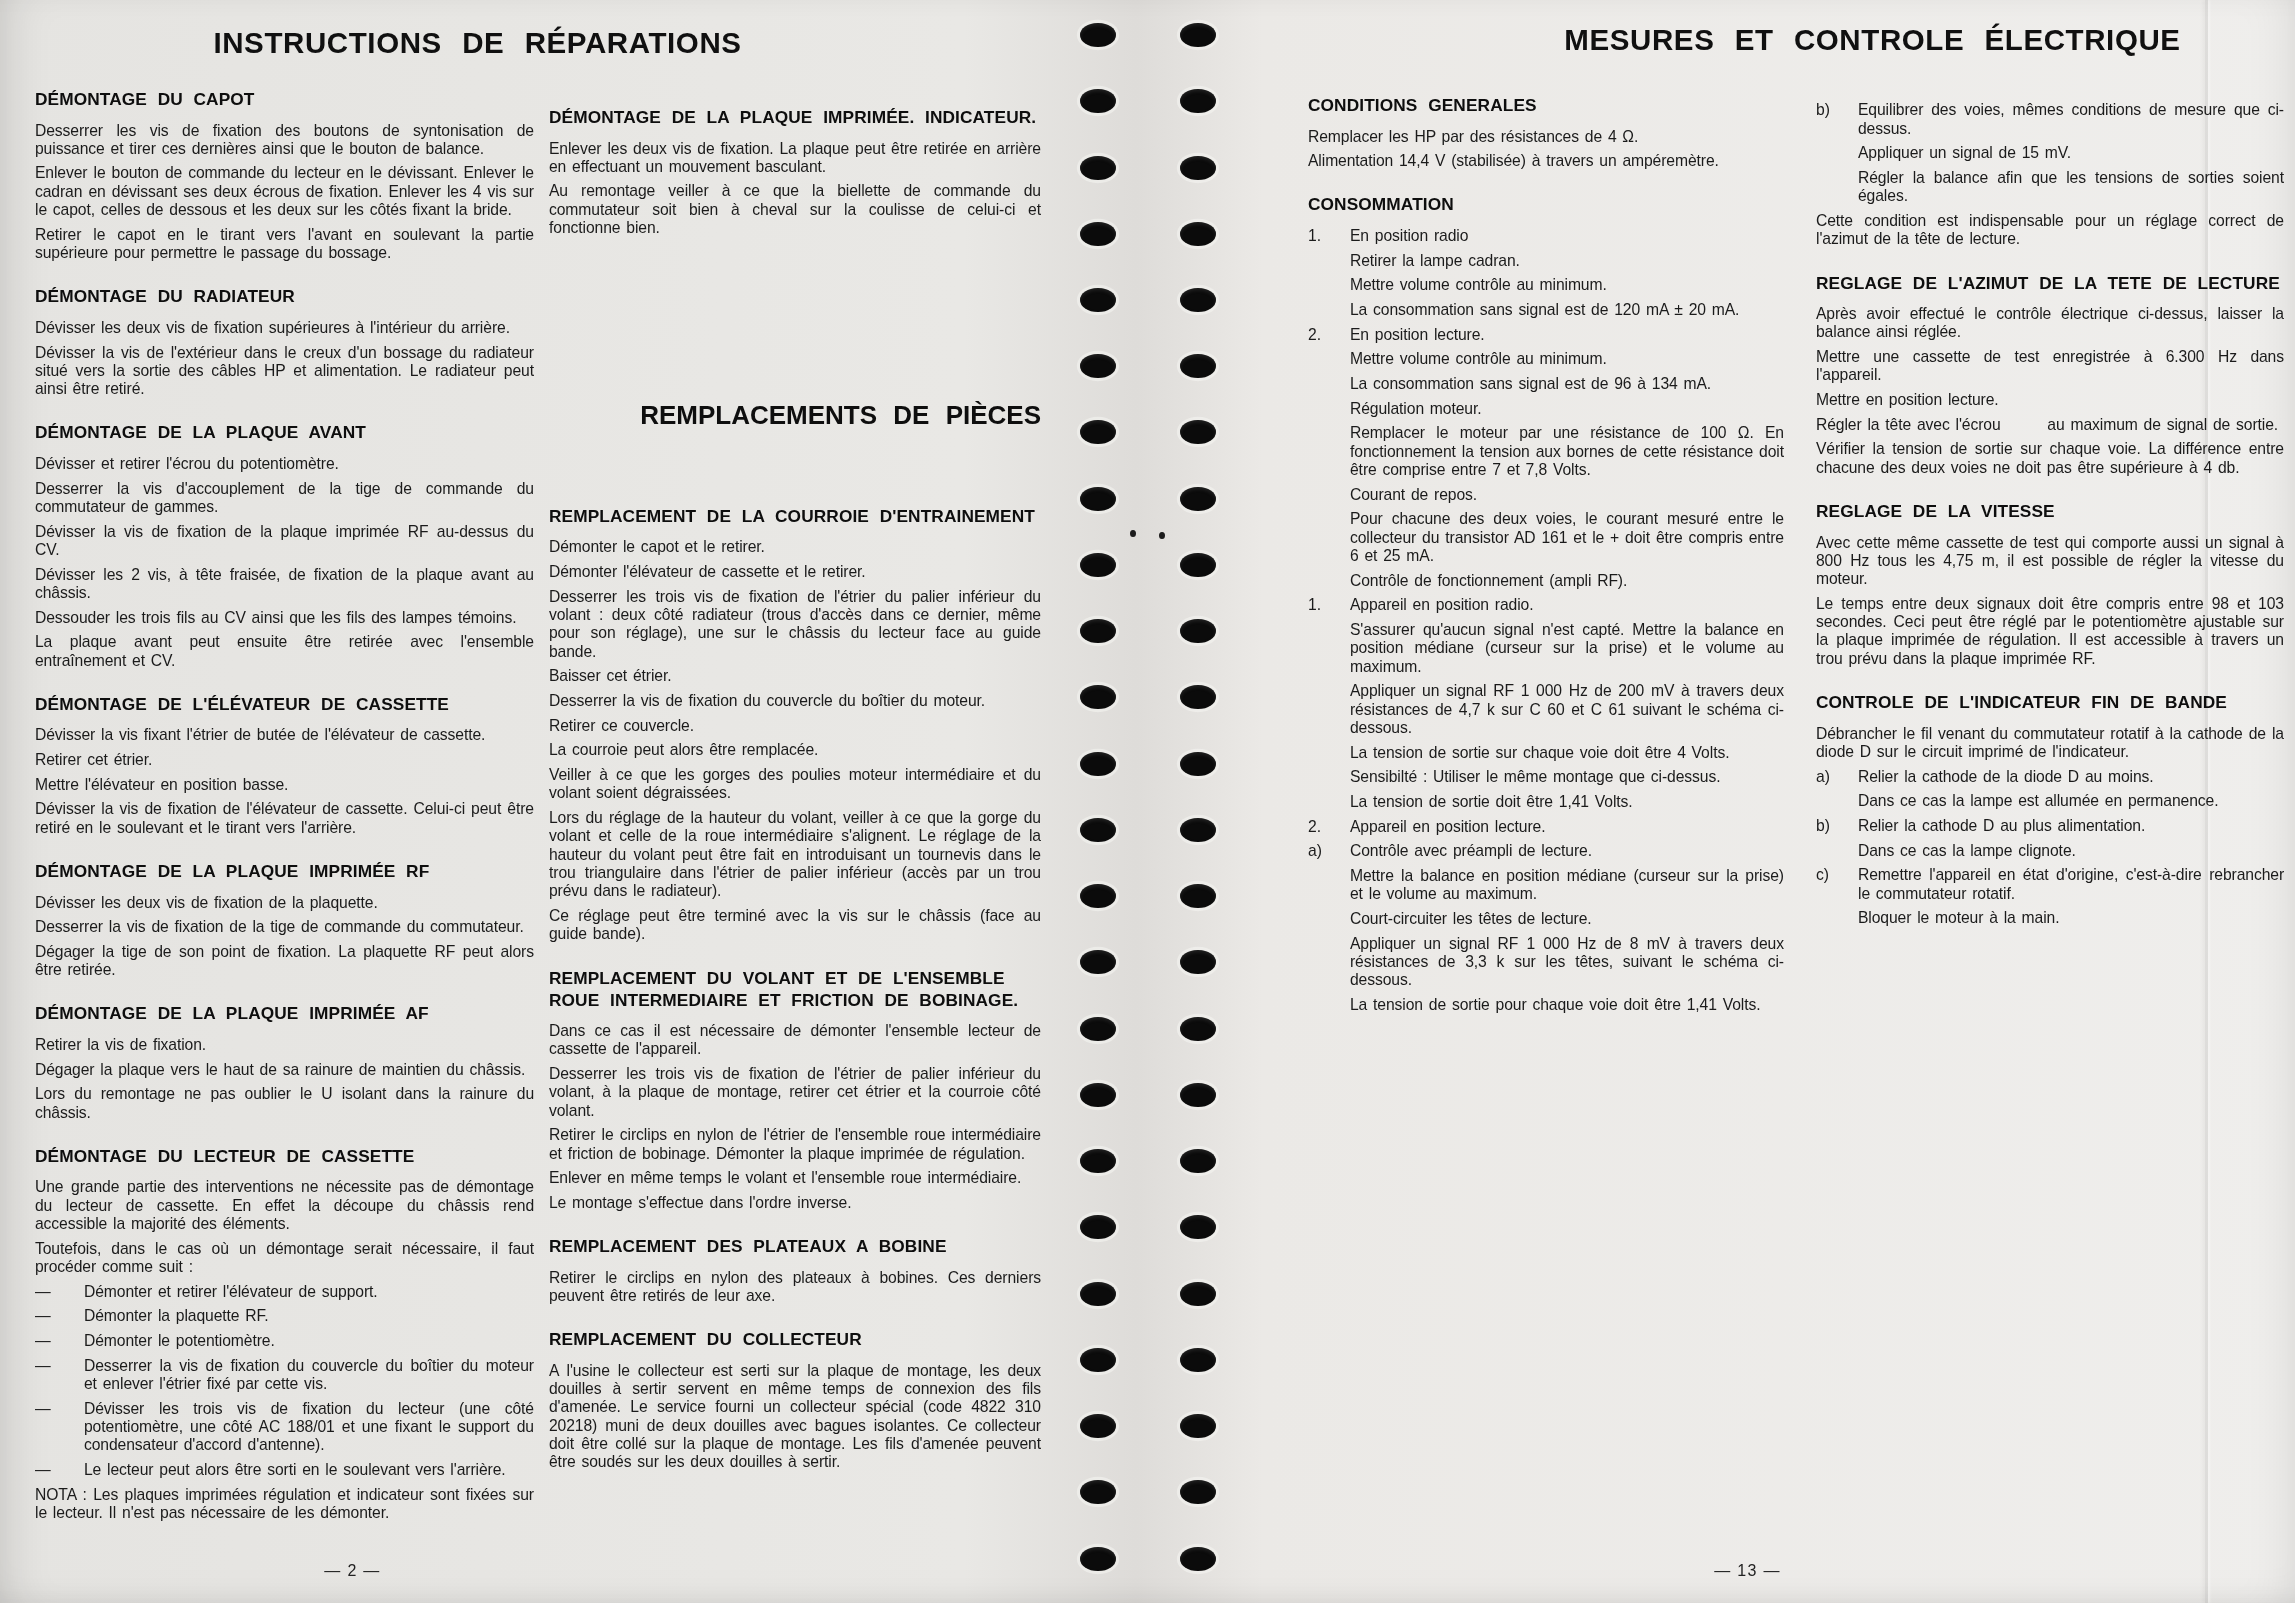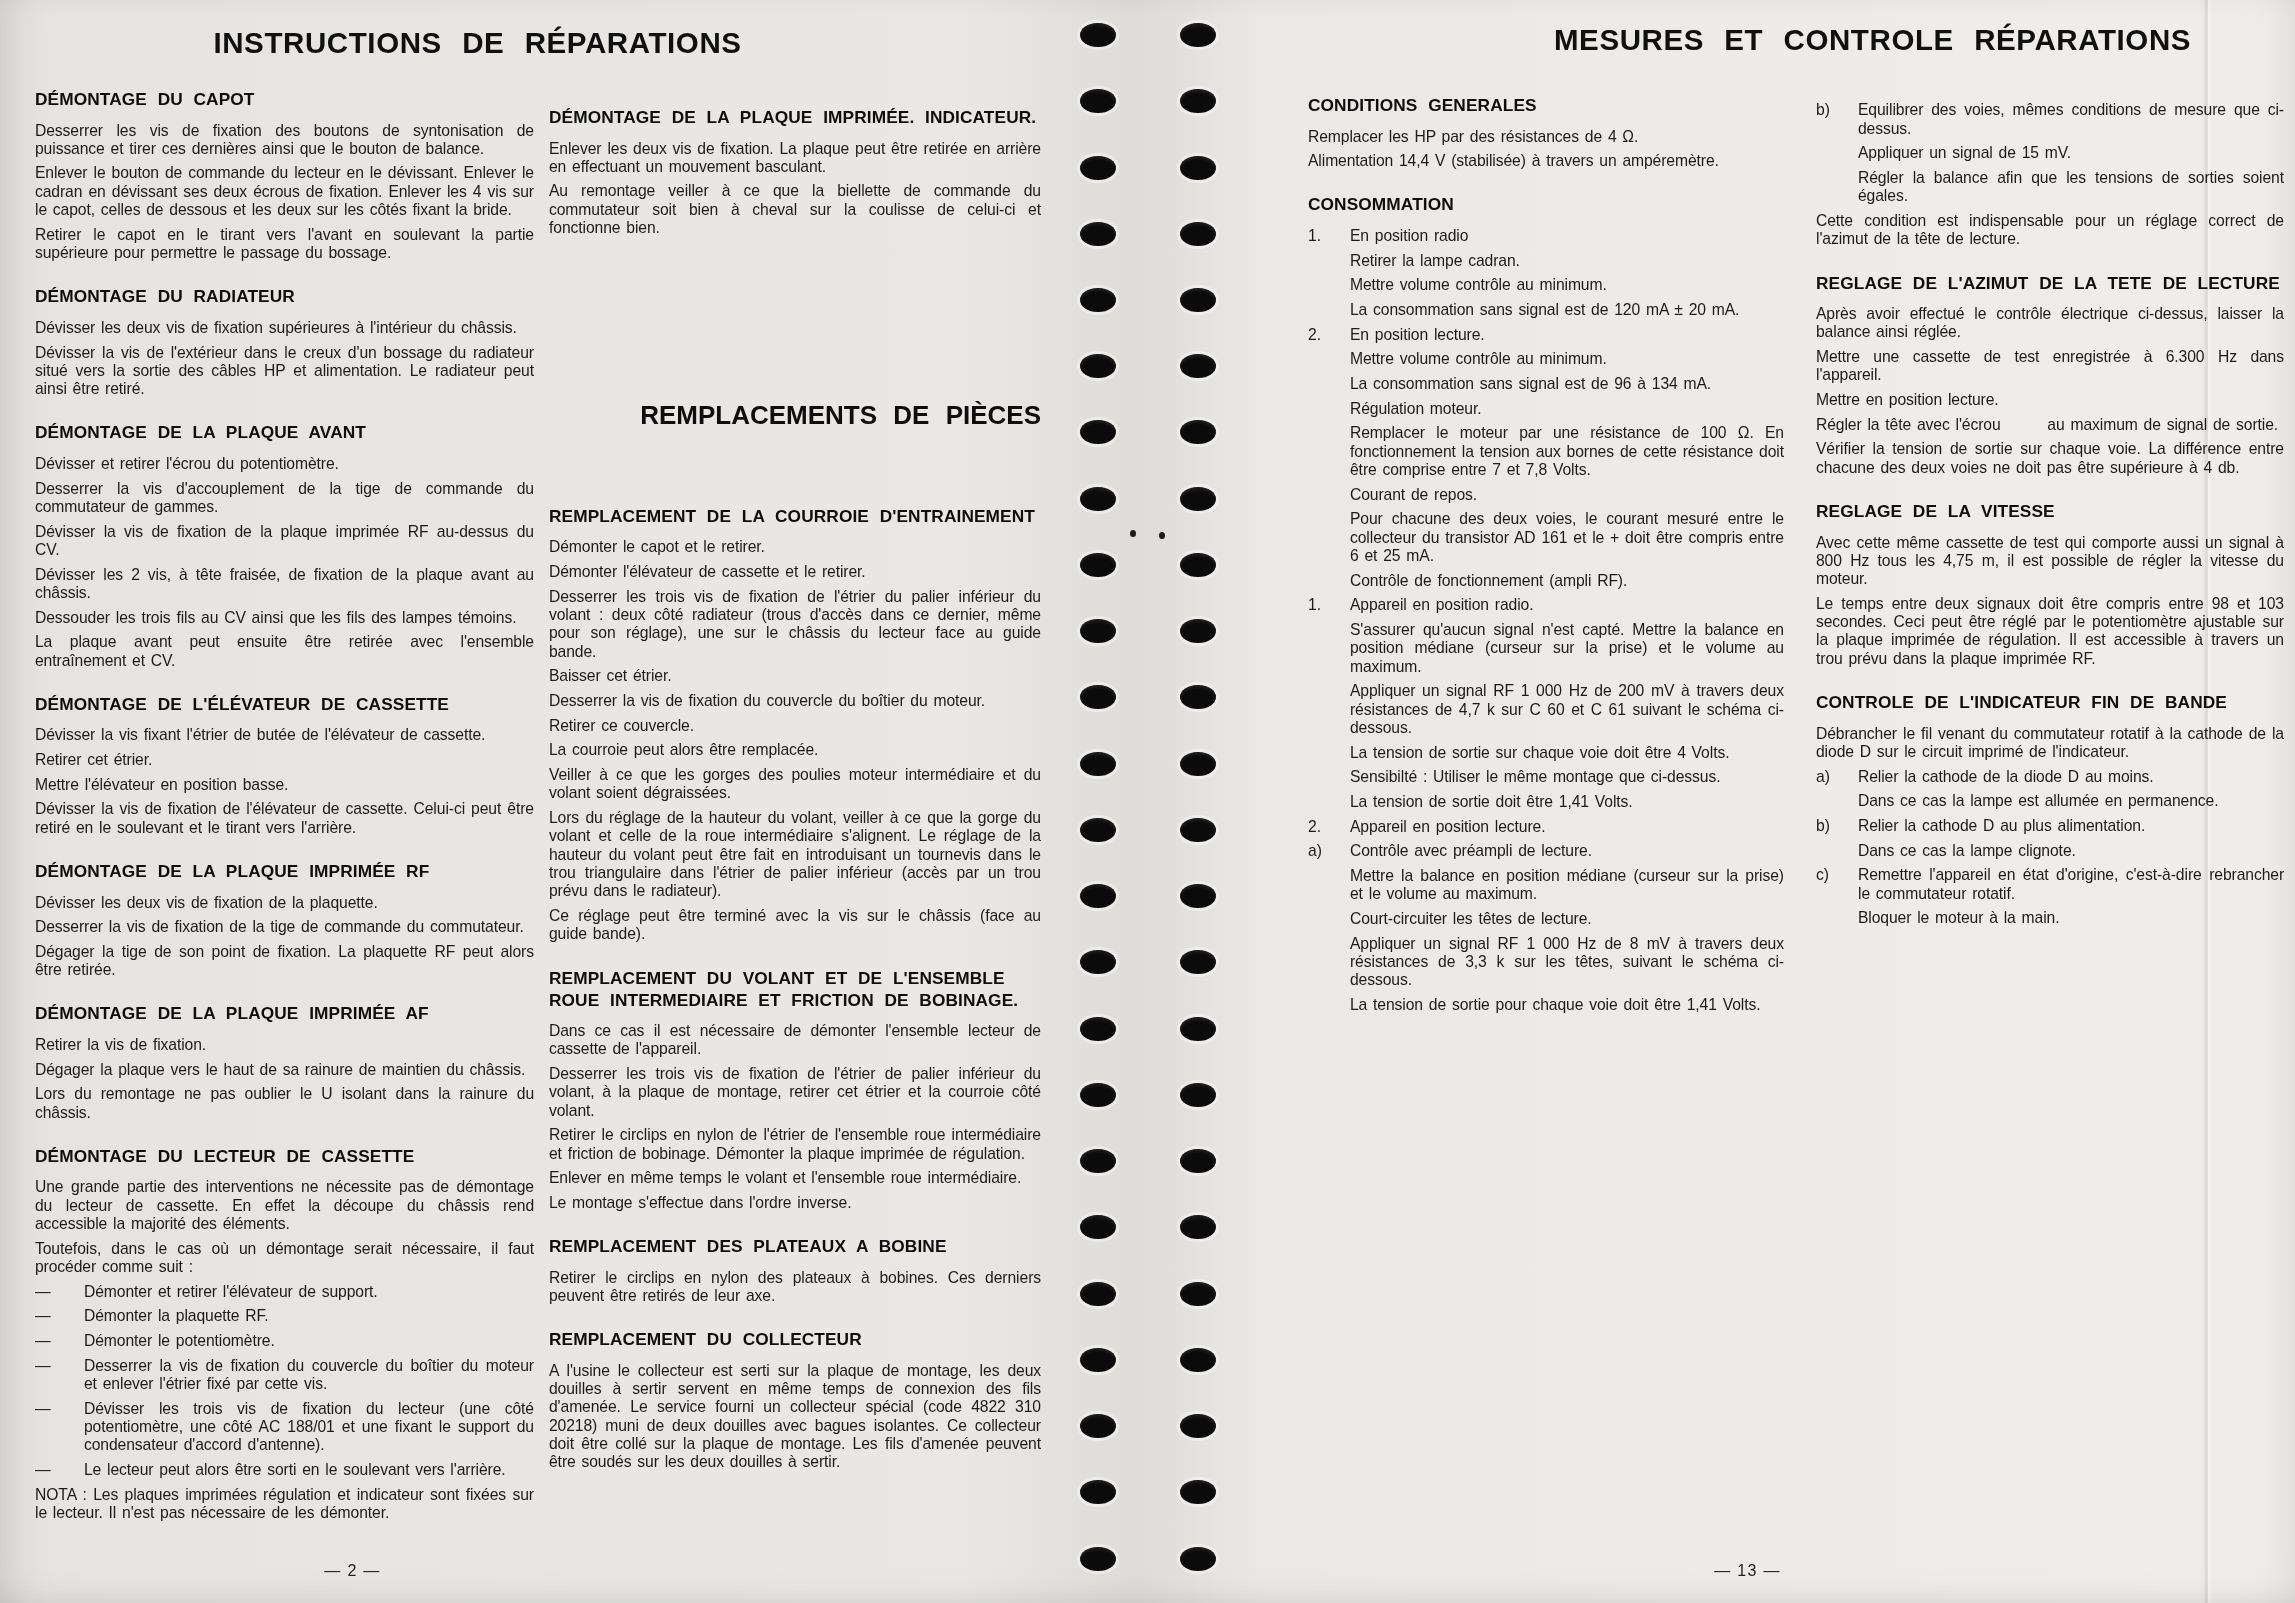--- a/index.html
+++ b/index.html
@@ -58,21 +58,21 @@
 <div class="sheet">
 
   <div>
     <h1 class="title" id="title-left">INSTRUCTIONS  DE  RÉPARATIONS</h1>
     <div class="col" id="lp1">
         <div class="h">DÉMONTAGE  DU  CAPOT</div>
         <p class="p">Desserrer les vis de fixation des boutons de syntonisation de puissance et tirer ces dernières ainsi que le bouton de balance.</p>
         <p class="p">Enlever le bouton de commande du lecteur en le dévissant. Enlever le cadran en dévissant ses deux écrous de fixation. Enlever les 4 vis sur le capot, celles de dessous et les deux sur les côtés fixant la bride.</p>
         <p class="p">Retirer le capot en le tirant vers l'avant en soulevant la partie supérieure pour permettre le passage du bossage.</p>
         <div class="h">DÉMONTAGE  DU  RADIATEUR</div>
-        <p class="p">Dévisser les deux vis de fixation supérieures à l'intérieur du châssis.</p>
+        <p class="p">Dévisser les deux vis de fixation supérieures à l'intérieur du arrière.</p>
         <p class="p">Dévisser la vis de l'extérieur dans le creux d'un bossage du radiateur situé vers la sortie des câbles HP et alimentation. Le radiateur peut ainsi être retiré.</p>
         <div class="h">DÉMONTAGE  DE  LA  PLAQUE  AVANT</div>
         <p class="p">Dévisser et retirer l'écrou du potentiomètre.</p>
         <p class="p">Desserrer la vis d'accouplement de la tige de commande du commutateur de gammes.</p>
         <p class="p">Dévisser la vis de fixation de la plaque imprimée RF au-dessus du CV.</p>
         <p class="p">Dévisser les 2 vis, à tête fraisée, de fixation de la plaque avant au châssis.</p>
         <p class="p">Dessouder les trois fils au CV ainsi que les fils des lampes témoins.</p>
         <p class="p">La plaque avant peut ensuite être retirée avec l'ensemble entraînement et CV.</p>
         <div class="h">DÉMONTAGE  DE  L'ÉLÉVATEUR  DE  CASSETTE</div>
         <p class="p">Dévisser la vis fixant l'étrier de butée de l'élévateur de cassette.</p>
@@ -194,21 +194,21 @@
       <div class="hole" style="width: 36px; height: 24.4px; left: 122px; top: 1282px;"></div>
       <div class="hole" style="width: 36px; height: 24.4px; left: 122px; top: 1348px;"></div>
       <div class="hole" style="width: 36px; height: 24.4px; left: 122px; top: 1414px;"></div>
       <div class="hole" style="width: 36px; height: 24.4px; left: 122px; top: 1480px;"></div>
       <div class="hole" style="width: 36px; height: 24.4px; left: 122px; top: 1547px;"></div>
       <div class="speck" style="left: 72px; top: 530px; width: 5.8px; height: 7px;"></div>
       <div class="speck" style="left: 101px; top: 532px; width: 5.8px; height: 7px;"></div>
     </div>
 
   <div>
-    <h1 class="title" id="title-right">MESURES  ET  CONTROLE  RÉPARATIONS</h1>
+    <h1 class="title" id="title-right">MESURES  ET  CONTROLE  ÉLECTRIQUE</h1>
     <div class="col" id="rp1">
         <div class="h">CONDITIONS  GENERALES</div>
         <p class="p">Remplacer les HP par des résistances de 4 Ω.</p>
         <p class="p">Alimentation 14,4 V  (stabilisée) à travers un ampéremètre.</p>
         <div class="h">CONSOMMATION</div>
         <div class="row">
           <span class="marker b">1.</span>
           <div class="p body b">En position radio</div>
         </div>
         <p class="p ind">Retirer la lampe cadran.</p>

